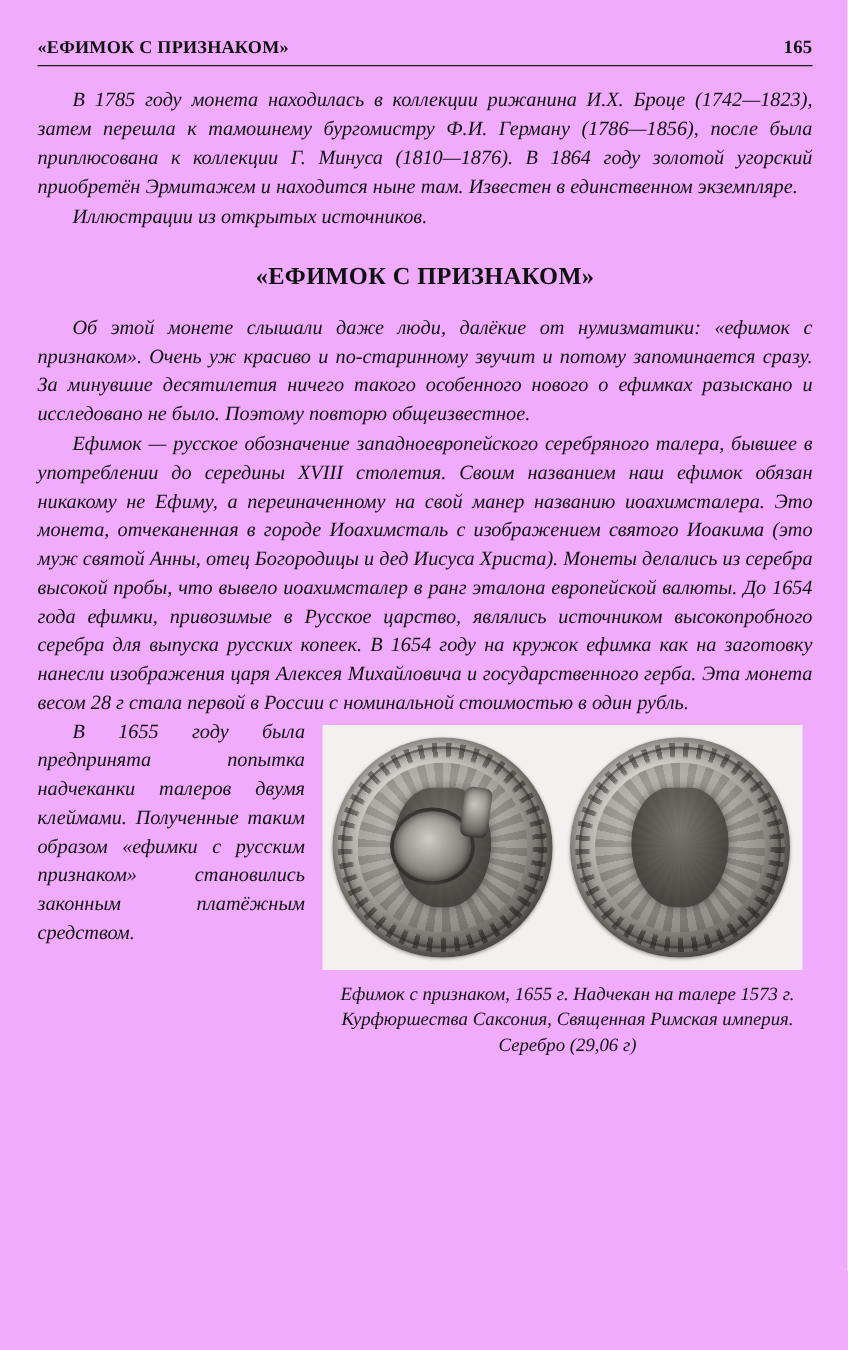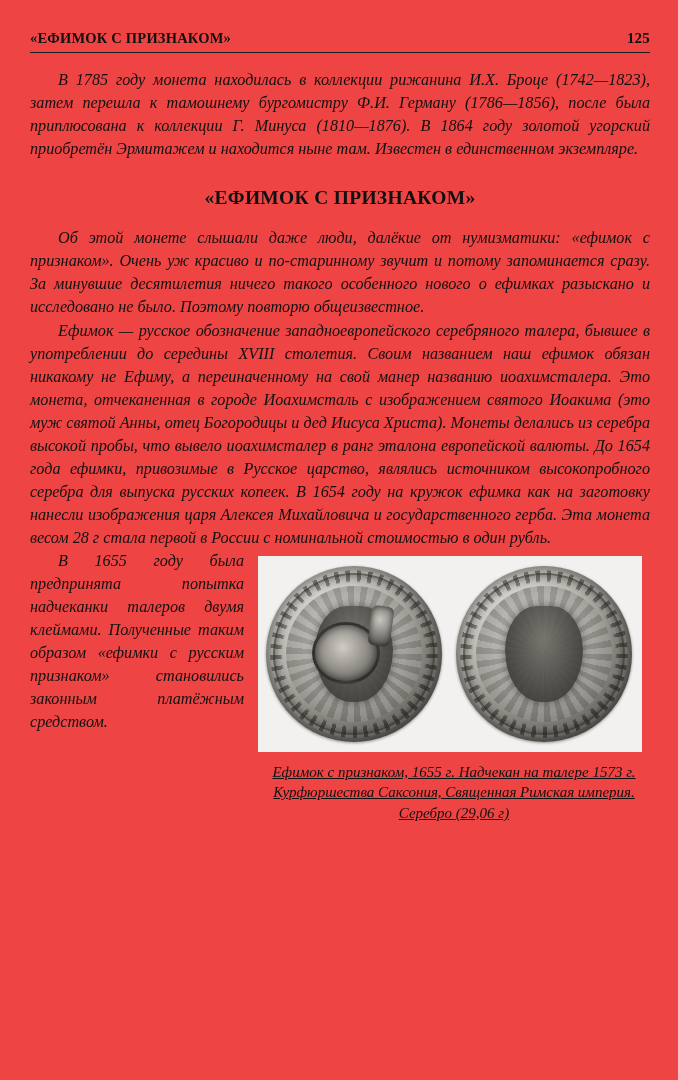--- a/index.html
+++ b/index.html
@@ -4,21 +4,21 @@
 <style>
   html, body {
     margin: 0;
     padding: 0;
     background: #ffffff;
   }
   .page {
     position: relative;
     width: 678px;
     height: 1080px;
-    background: #ef4444;
+    background: #f0abfc;
     font-family: "Liberation Serif", serif;
     color: #111111;
     overflow: hidden;
     box-sizing: border-box;
   }
   .page-inner {
     position: absolute;
     left: 30px;
     right: 28px;
     top: 30px;
@@ -64,21 +64,20 @@
     font-weight: bold;
     font-size: 19.5px;
     margin: 26px 0 18px 0;
     letter-spacing: 0.3px;
   }
   
   .figure {
     float: right;
     width: 392px;
     margin: 6px 0 4px 14px;
-    text-decoration: underline;
   }
   .coin-plate {
     width: 384px;
     height: 196px;
     background: #f2f1ef;
     position: relative;
     overflow: hidden;
   }
   .coin {
     position: absolute;
@@ -167,25 +166,26 @@
   }
 </style>
 </head>
 <body>
 
 <div class="page">
   <div class="page-inner">
 
     <div class="running-head">
       <div class="rh-title">«ЕФИМОК С ПРИЗНАКОМ»</div>
-      <div class="rh-page">125</div>
+      <div class="rh-page">165</div>
     </div>
     <div class="rule"></div>
 
     <p class="indent">В 1785 году монета находилась в коллекции рижанина И.Х. Броце (1742—1823), затем перешла к тамошнему бургомистру Ф.И. Герману (1786—1856), после была приплюсована к коллекции Г. Минуса (1810—1876). В 1864 году золотой угорский приобретён Эрмитажем и находится ныне там. Известен в единственном экземпляре.</p>
+    <p class="indent">Иллюстрации из открытых источников.</p>
 
     <div class="section-title">«ЕФИМОК С ПРИЗНАКОМ»</div>
 
     <p class="indent">Об этой монете слышали даже люди, далёкие от нумизматики: «ефимок с признаком». Очень уж красиво и по-старинному звучит и потому запоминается сразу. За минувшие десятилетия ничего такого особенного нового о ефимках разыскано и исследовано не было. Поэтому повторю общеизвестное.</p>
     <p class="indent">Ефимок — русское обозначение западноевропейского серебряного талера, бывшее в употреблении до середины XVIII столетия. Своим названием наш ефимок обязан никакому не Ефиму, а переиначенному на свой манер названию иоахимсталера. Это монета, отчеканенная в городе Иоахимсталь с изображением святого Иоакима (это муж святой Анны, отец Богородицы и дед Иисуса Христа). Монеты делались из серебра высокой пробы, что вывело иоахимсталер в ранг эталона европейской валюты. До 1654 года ефимки, привозимые в Русское царство, являлись источником высокопробного серебра для выпуска русских копеек. В 1654 году на кружок ефимка как на заготовку нанесли изображения царя Алексея Михайловича и государственного герба. Эта монета весом 28 г стала первой в России с номинальной стоимостью в один рубль.</p>
 
     <div class="figure">
       <div class="coin-plate">
         <div class="coin left">
           <div class="legend"></div>

